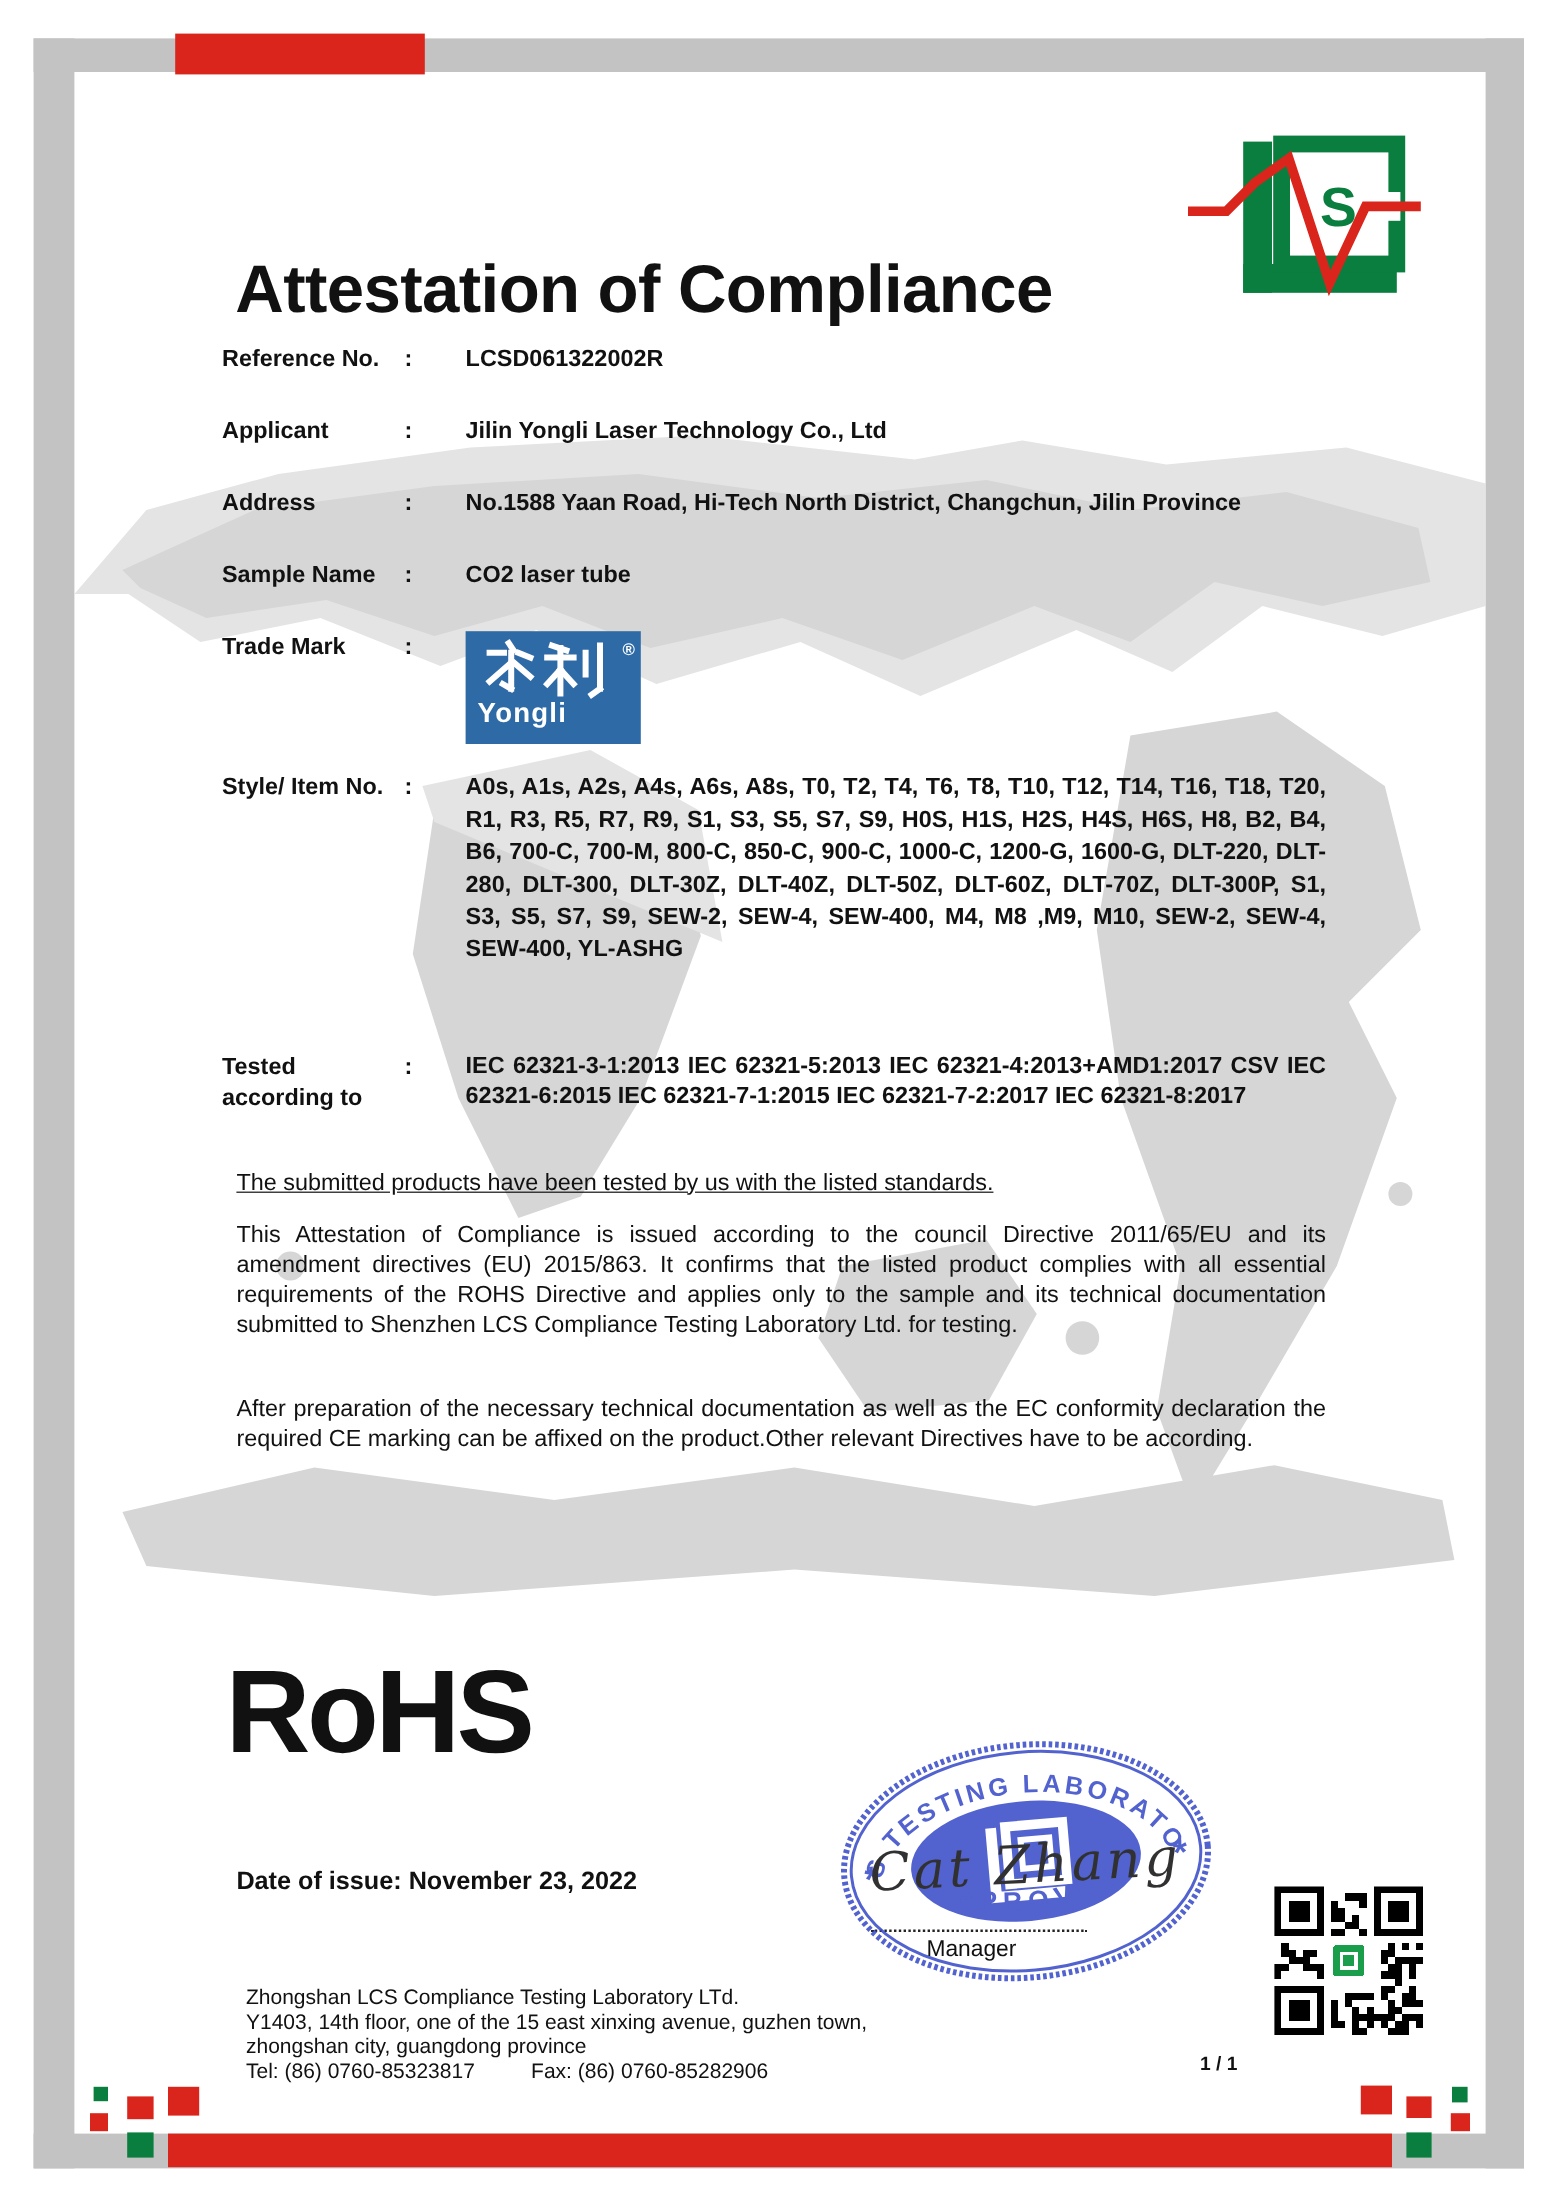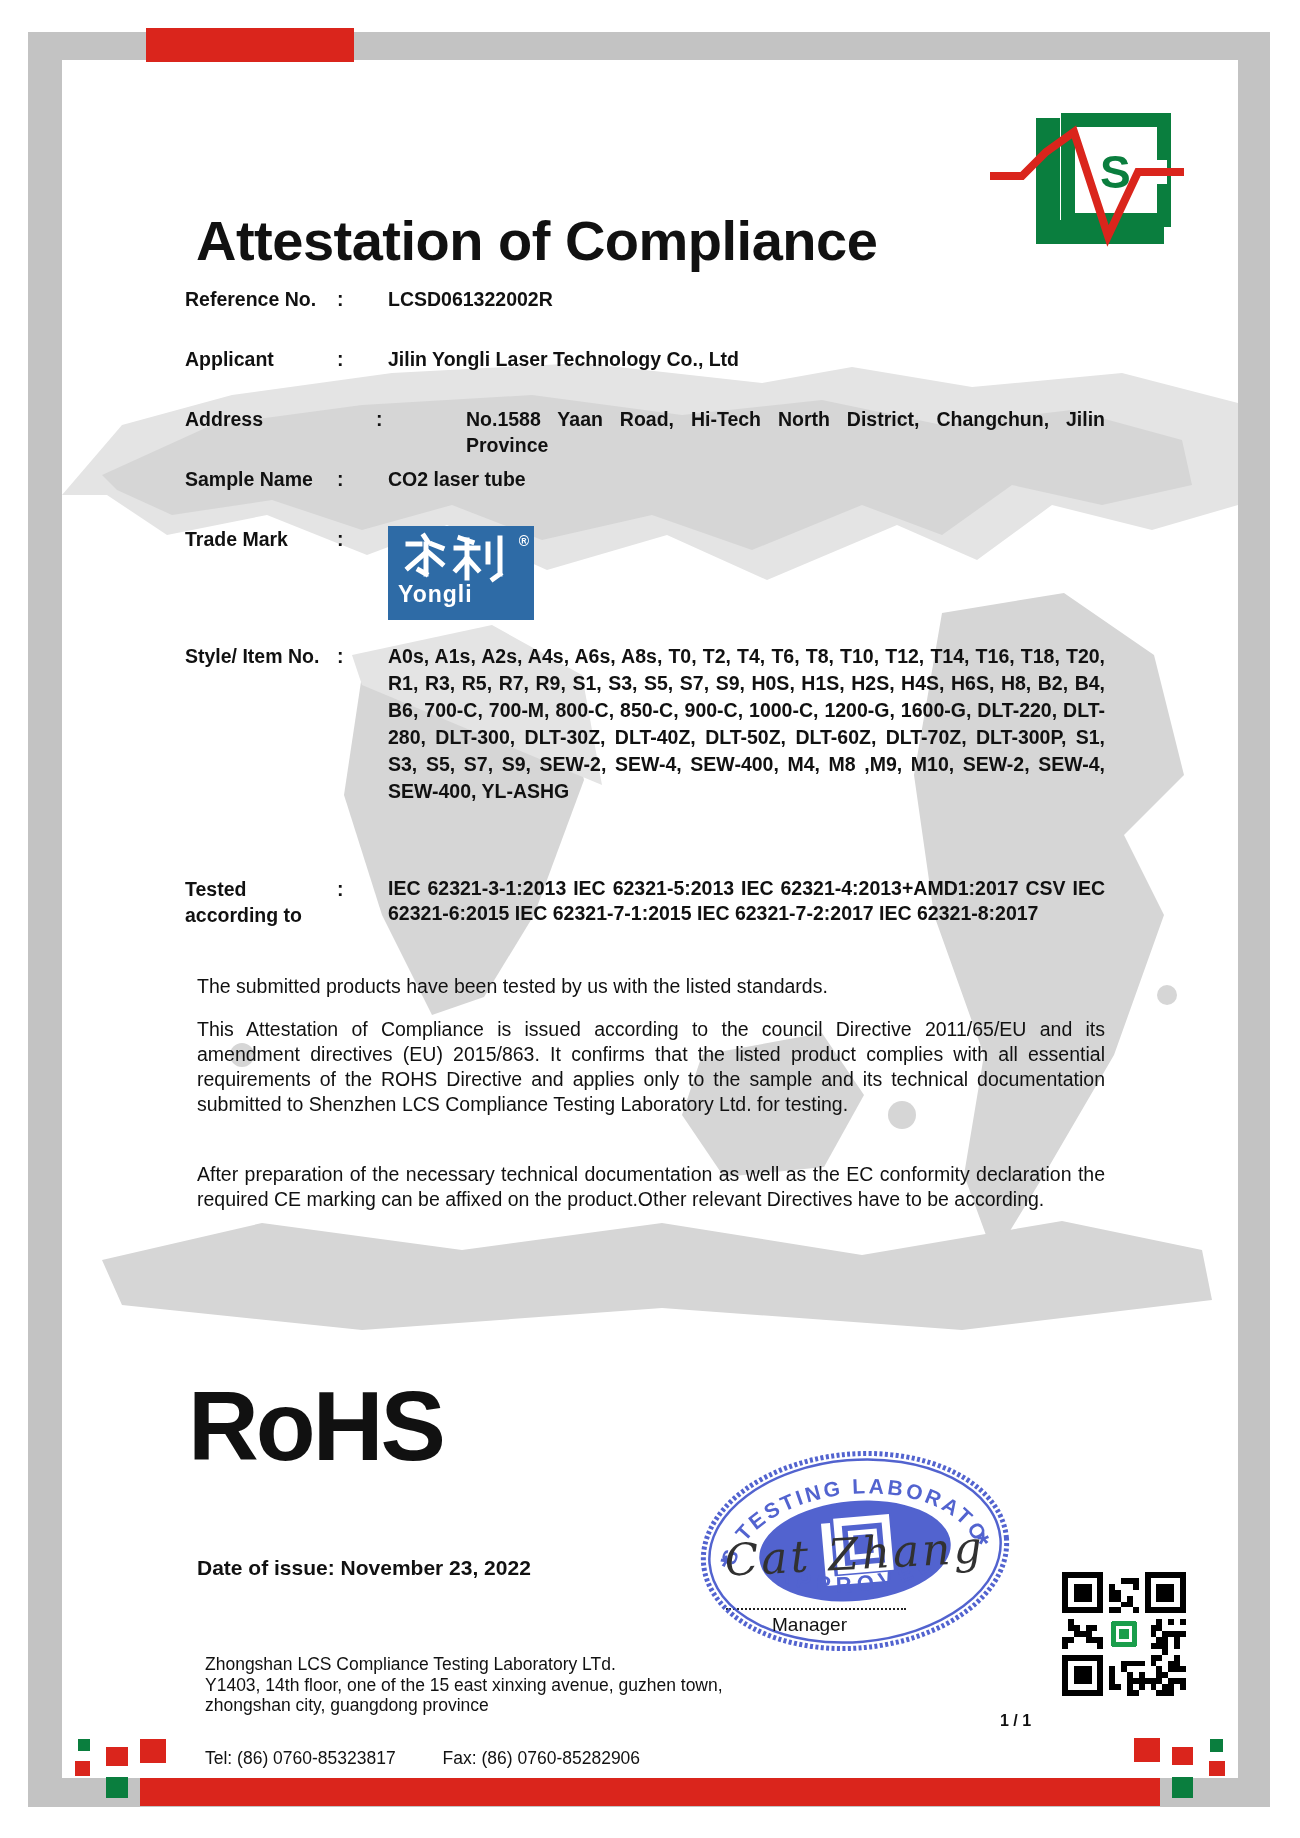--- a/index.html
+++ b/index.html
@@ -23,50 +23,50 @@
   
   #doc-title{position:absolute;left:196px;top:178px;font-size:56px;font-weight:bold;
              letter-spacing:-0.5px;line-height:50px;z-index:2;}
   #lcs-logo{position:absolute;left:988px;top:110px;z-index:2;}
   
   .row{position:absolute;left:185px;width:920px;display:grid;
        grid-template-columns:152px 51px 1fr;align-items:start;
        font-size:19.5px;font-weight:bold;line-height:26px;z-index:2;}
   .row .sep{text-align:left;}
   .row .value.justify{text-align:justify;}
-  #row-reference{top:286px;} #row-applicant{top:346px;} #row-address{top:406px;gap:39px;}
+  #row-reference{top:286px;} #row-applicant{top:346px;} #row-address{top:406px;}
   #row-sample{top:466px;} #row-trademark{top:526px;}
   #row-style{top:643px;} #row-style .value{line-height:27px;}
   #row-tested{top:876px;} #row-tested .value{line-height:25px;}
   
   #trademark-box{width:146px;height:94px;background:var(--tm-blue);position:relative;
                  display:flex;flex-direction:column;align-items:flex-start;padding:6px 8px 4px 10px;
                  box-sizing:border-box;}
   #trademark-box .reg{position:absolute;right:5px;top:2px;color:#fff;font-size:14px;font-weight:bold;}
   #trademark-en{color:#fff;font-size:23px;font-weight:bold;line-height:24px;letter-spacing:1px;margin-top:-2px;}
   
   .para{position:absolute;left:197px;width:908px;font-size:19.5px;line-height:25px;z-index:2;}
   .para.justify{text-align:justify;}
-  #para-tested-note{top:954px;}
+  #para-tested-note{top:954px;text-decoration:underline;}
   #para-attestation{top:997px;}
   #para-ce{top:1142px;}
   
   #rohs-heading{position:absolute;left:188px;top:1378px;font-size:98px;font-weight:bold;
                 letter-spacing:-3px;line-height:96px;z-index:2;}
   #date-of-issue{position:absolute;left:197px;top:1556px;font-size:21px;font-weight:bold;z-index:2;}
   
   #stamp{position:absolute;left:690px;top:1447px;z-index:3;opacity:.88;}
   #manager-line{position:absolute;left:726px;top:1608px;width:180px;border-top:2px dotted #222;z-index:2;}
   #manager-title{position:absolute;left:772px;top:1614px;font-size:19px;z-index:4;}
   
   #qr{position:absolute;left:1062px;top:1572px;width:124px;height:124px;z-index:2;}
   
   #footer{position:absolute;left:205px;top:1654px;font-size:17.5px;line-height:20.5px;z-index:2;}
   #footer .telfax span{display:inline-block;}
-  #footer .telfax .fax{margin-left:42px;margin-top:32px;}
+  #footer .telfax .fax{margin-left:42px;}
   #page-number{position:absolute;left:1000px;top:1712px;font-size:16px;font-weight:bold;z-index:2;}
   
   .g-fill{fill:var(--green);} .r-stroke{stroke:var(--red);} .map-fill{fill:var(--map-gray);}
   .map-fill-light{fill:var(--map-gray-light);}
   .stampblue{fill:var(--stamp-blue);} .stampblue-stroke{stroke:var(--stamp-blue);}
 </style>
 </head>
 <body>
 
 <div class="page">

